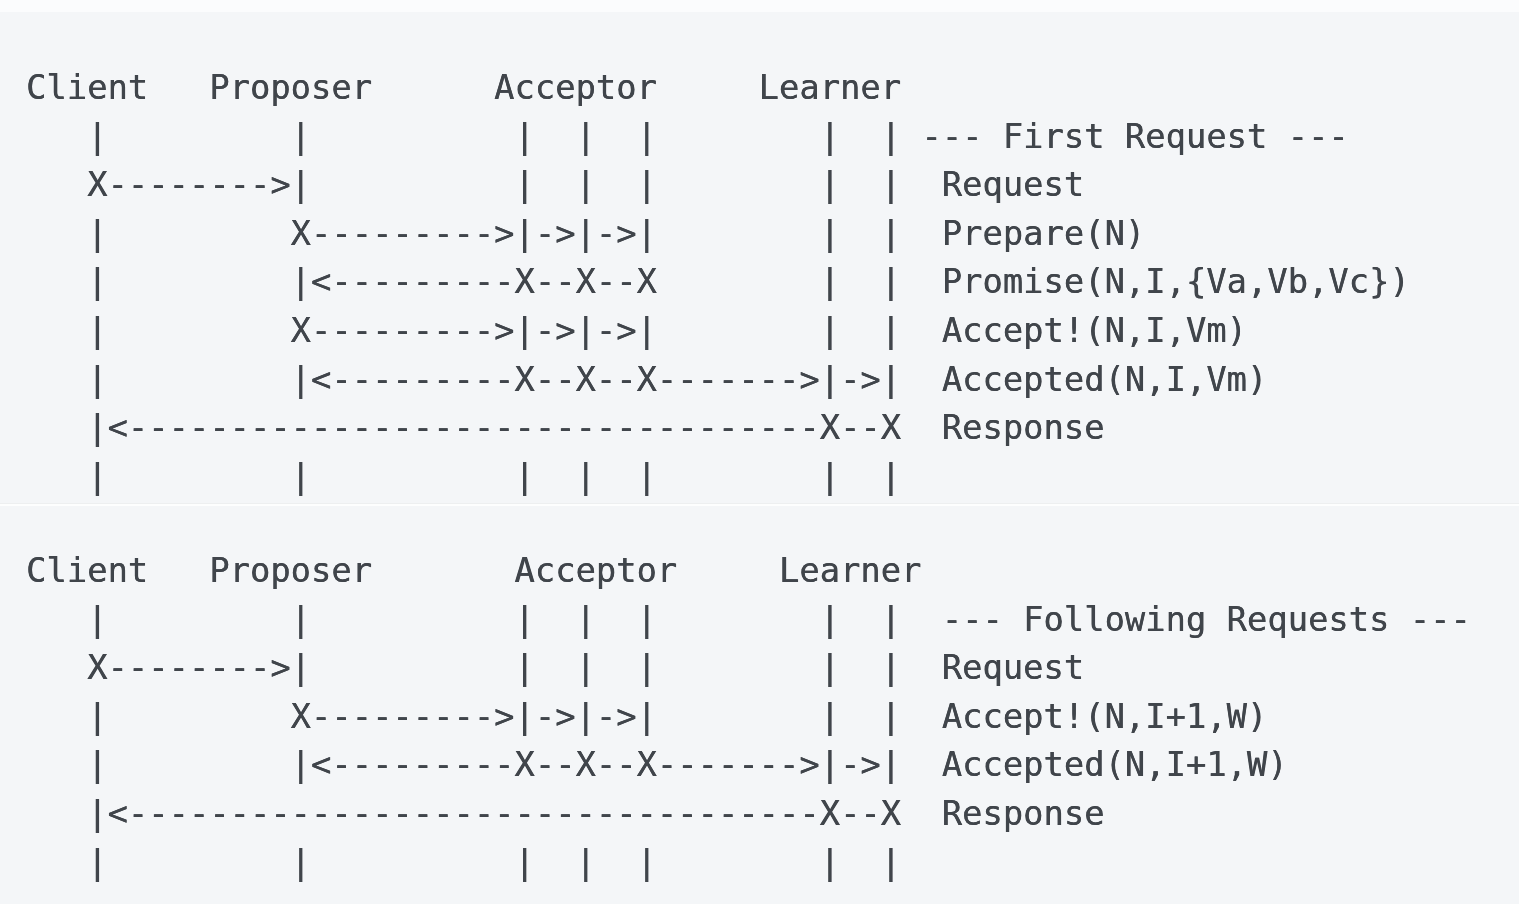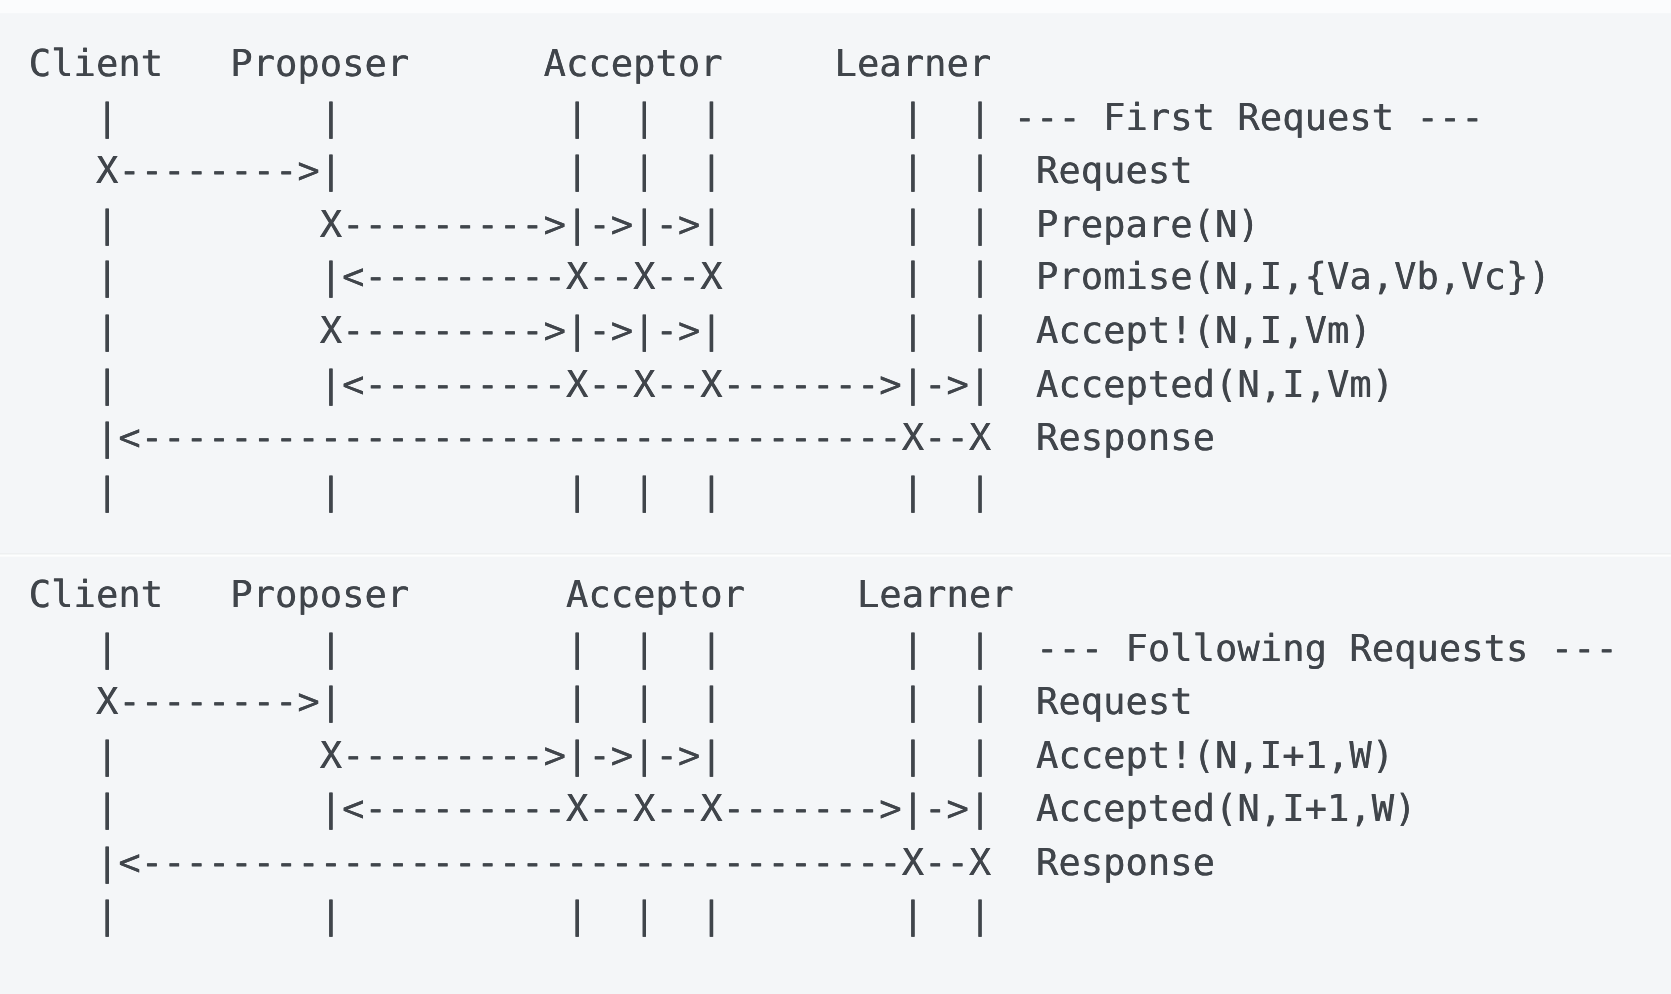--- a/index.html
+++ b/index.html
@@ -24,20 +24,21 @@
   .ascii-block{
     position:absolute;
     left:26px;
     font-family:"DejaVu Sans Mono","Liberation Mono",monospace;
     font-size:33.8px;
     line-height:48.6px;
     color:var(--text);
     text-shadow:0.35px 0 0 currentColor; 
     white-space:pre;
     letter-spacing:0;
+    margin-top:30px;
   }
   #diagram-first{top:34px;}
   #diagram-following{top:517px;}
   .block-divider{
     position:absolute;left:0;top:503px;width:1519px;height:3px;
     background:var(--divider);
     border-top:1px solid var(--divider-edge);
   }
 </style>
 </head>

